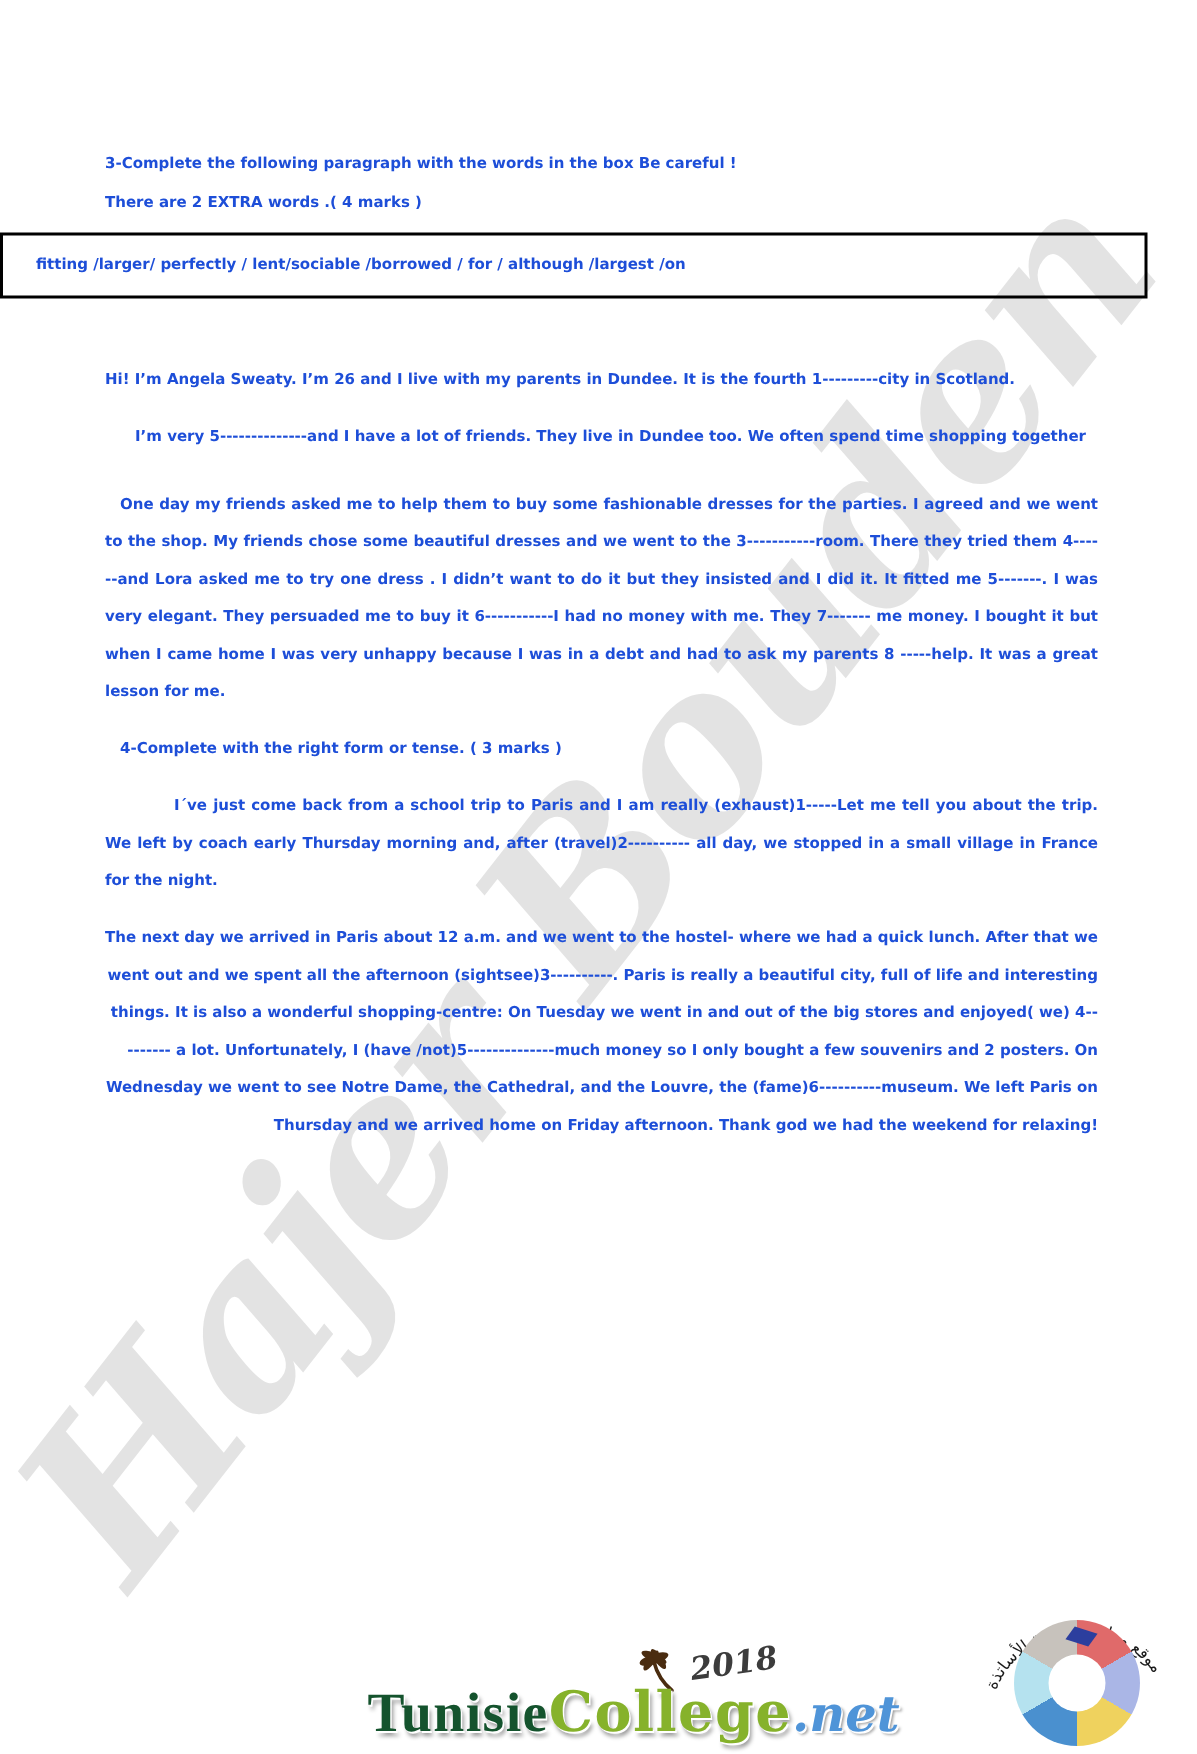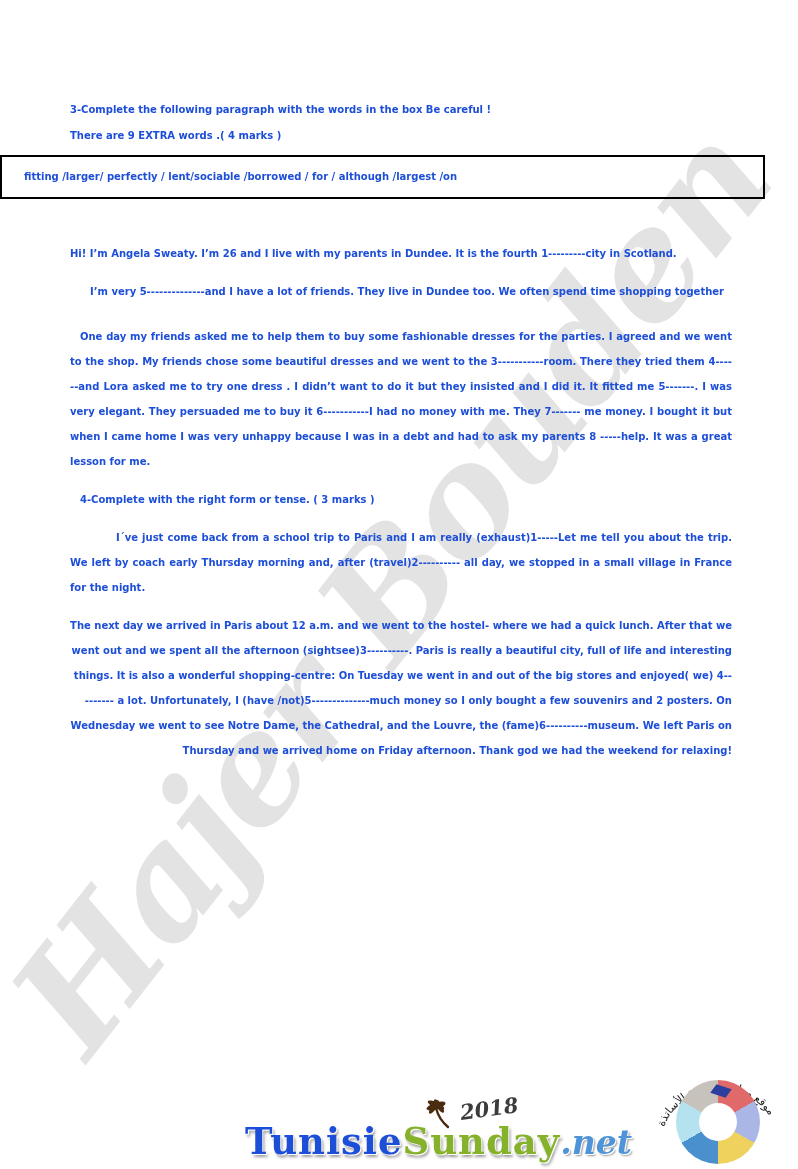--- a/index.html
+++ b/index.html
@@ -83,23 +83,24 @@
     position: absolute;
     left: 245px;
     top: 1119px;
     z-index: 2;
     font-family: "DejaVu Serif", serif;
     font-weight: bold;
     white-space: nowrap;
   }
   .site-part1 {
     font-size: 37px;
-    color: #1d4ed8;
+    color: #14532d;
     text-shadow: 1px 1px 0 #ffffff, 2px 3px 3px #9a9a9a;
     letter-spacing: 1px;
+    font-family: Liberation Serif, serif;
   }
   .site-part2 {
     font-size: 37px;
     color: #86b22b;
     text-shadow: 1px 1px 0 #ffffff, 2px 3px 3px #9a9a9a;
     letter-spacing: 1px;
   }
   .site-part3 {
     font-size: 33px;
     font-style: italic;
@@ -164,21 +165,21 @@
 <body>
 
 <div class="page">
 
   <div class="watermark">Hajer Bouden</div>
 
   <div class="doc">
 
     <div class="heading">
       <div>3-Complete the following paragraph with the words in the box Be careful !</div>
-      <div>There are 9 EXTRA words .( 4 marks )</div>
+      <div>There are 2 EXTRA words .( 4 marks )</div>
     </div>
 
     <div class="wordbox">fitting  /larger/ perfectly / lent/sociable /borrowed / for / although  /largest /on</div>
     <div class="spacer-box"></div>
 
     <p>Hi! I’m Angela Sweaty. I’m 26 and I live with my parents in Dundee. It is the fourth 1---------city in Scotland.</p>
     <p class="indent-sm">I’m very 5--------------and I have a lot of friends. They live in Dundee too. We often spend time shopping together</p>
     <p class="indent-xs">One day my friends asked me to help them to buy some fashionable dresses for the parties. I agreed and we went to the shop. My friends chose some beautiful dresses and we went to the 3-----------room. There they tried them 4------and Lora asked me to try one dress . I didn’t want to do it but they insisted and I did it. It fitted me 5-------. I was very elegant. They persuaded me to buy it 6-----------I had no money with me. They 7------- me money. I bought it but when I came home I was very unhappy because I was in a debt and had to ask my parents 8 -----help. It was a great lesson for me.</p>
 
     <div class="h4-heading">4-Complete with the right form or tense. ( 3 marks )</div>
@@ -196,21 +197,21 @@
         <ellipse cx="18" cy="12" rx="10" ry="3.4" transform="rotate(-18 18 12)"></ellipse>
         <ellipse cx="18" cy="11" rx="9" ry="3" transform="rotate(24 18 11)"></ellipse>
         <ellipse cx="16" cy="13" rx="8" ry="2.6" transform="rotate(-55 16 13)"></ellipse>
         <ellipse cx="21" cy="12" rx="8" ry="2.6" transform="rotate(55 21 12)"></ellipse>
       </g>
     </svg>
     <span class="year">2018</span>
   </div>
 
   <div class="site-logo">
-    <span class="site-part1">Tunisie</span><span class="site-part2">Sunday</span><span class="site-part3">.net</span>
+    <span class="site-part1">Tunisie</span><span class="site-part2">College</span><span class="site-part3">.net</span>
   </div>
 
   <div class="mourajaa">
     <svg class="arc-svg" width="150" height="92" viewBox="0 0 150 92">
       <defs>
         <path id="arcPath" d="M 18 84 A 60 60 0 0 1 134 80"></path>
       </defs>
       <text font-size="11" fill="#1a1a1a" font-family="DejaVu Sans, sans-serif">
         <textPath href="#arcPath" startOffset="6%">موقع مراجعة منوعة الأساتذة</textPath>
       </text>

